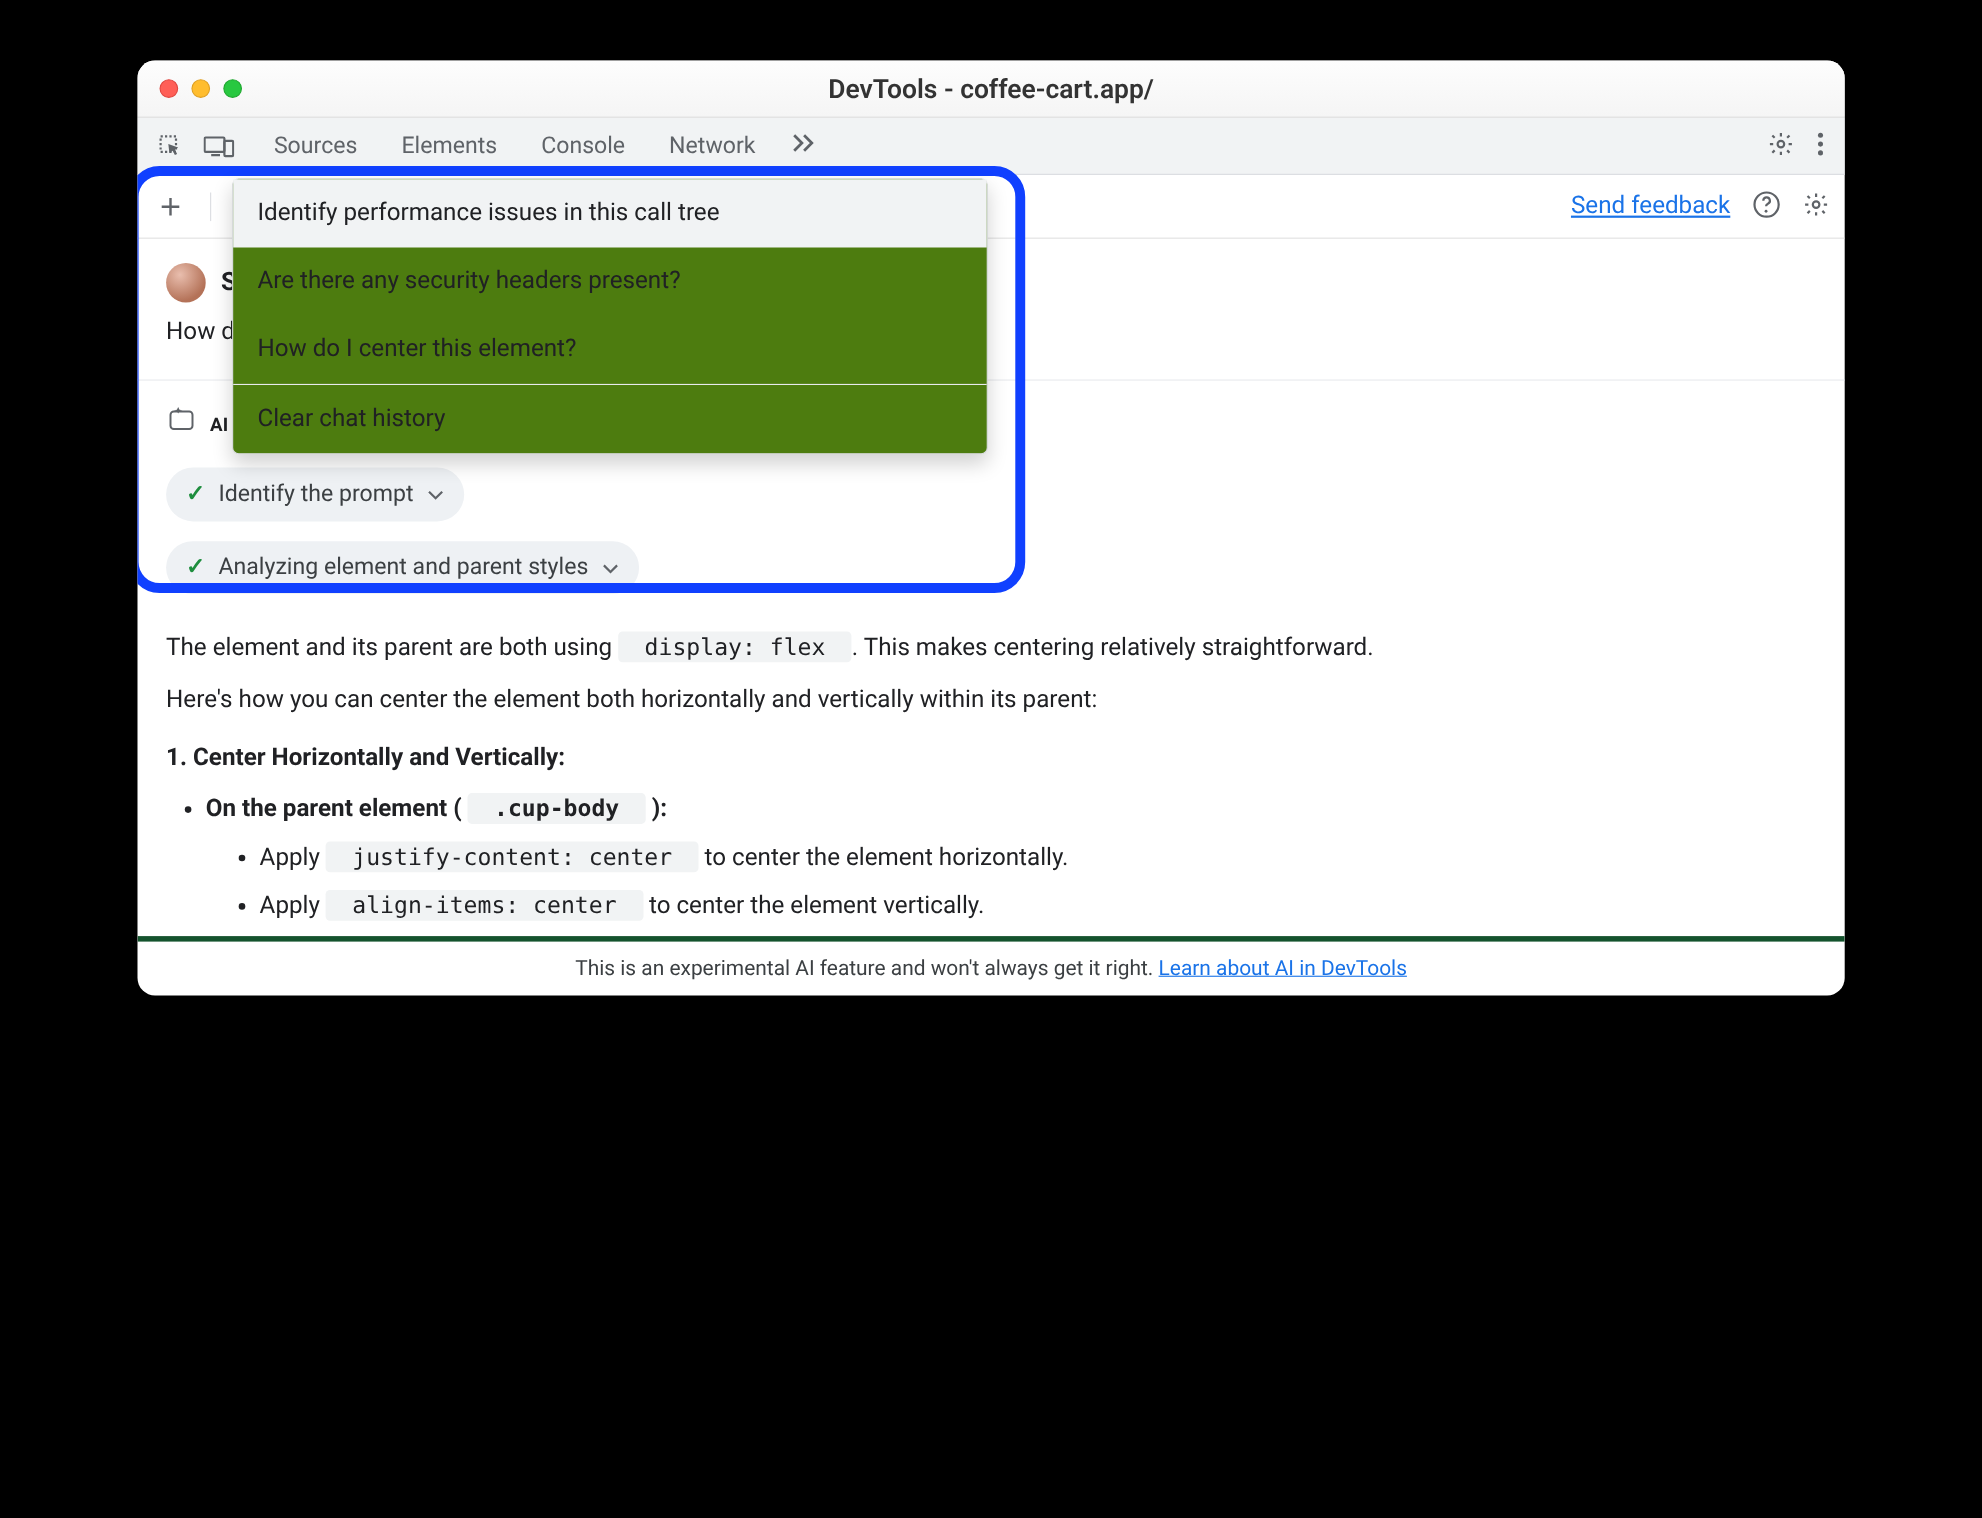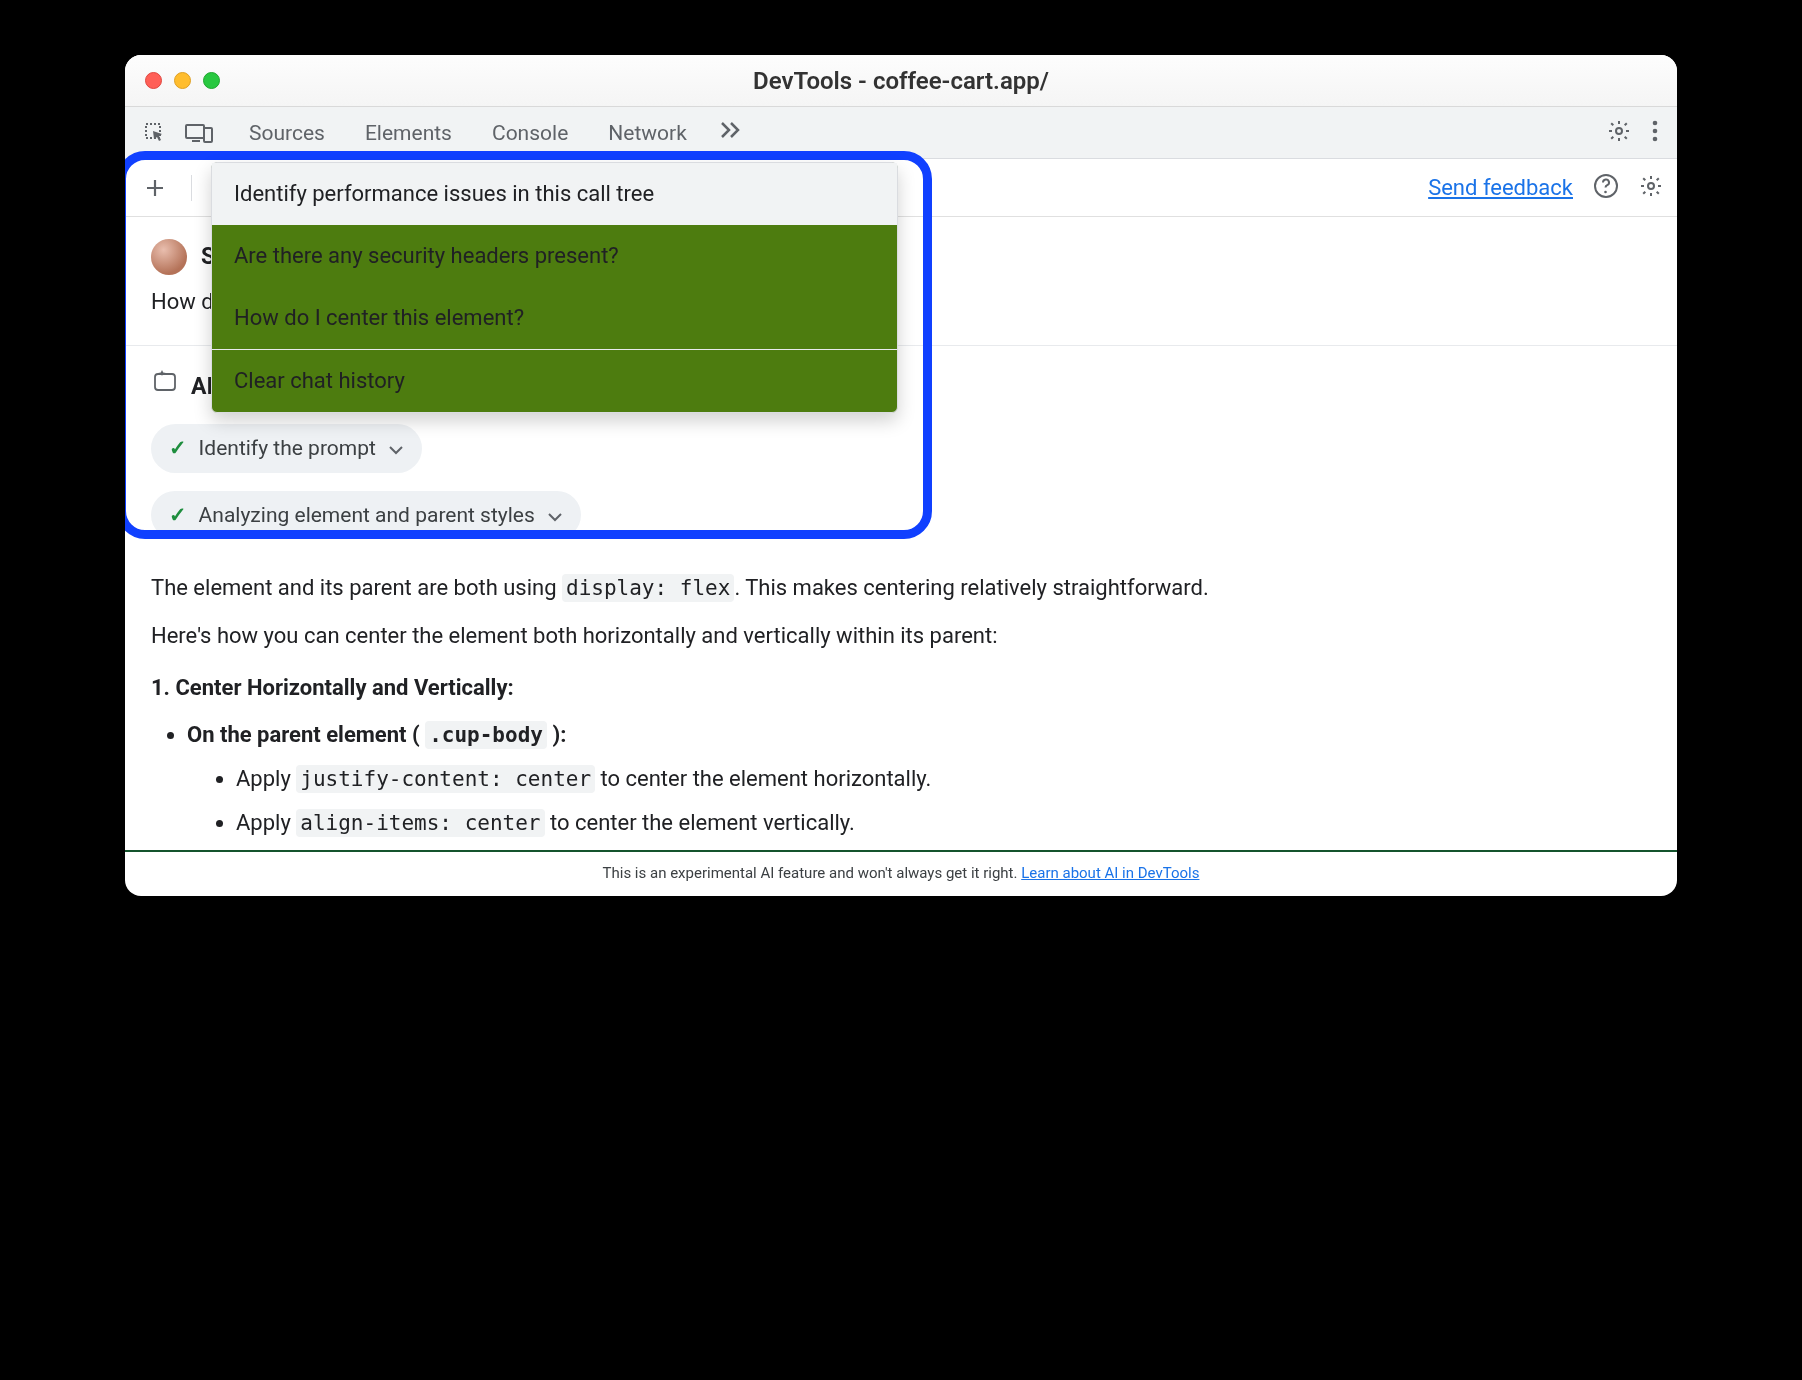--- a/index.html
+++ b/index.html
@@ -117,53 +117,53 @@
   width: 36px; height: 36px;
   border-radius: 50%;
   background: radial-gradient(circle at 35% 30%, #e9beae, #b47258 70%);
 }
 .user-name { font-weight: 700; font-size: 23px; }
 .user-q { margin-bottom: 26px; font-size: 22px; }
 
 .hr { border-top: 1px solid #e8eaed; margin: 0 -26px 22px -26px; }
 
 .ai-row { display: flex; align-items: center; gap: 12px; margin-bottom: 18px; }
-.ai-label { font-weight: 700; font-size: 23px; }
+.ai-label { font-weight: 700; font-size: 17px; }
 
 .pill {
   display: inline-flex;
   align-items: center;
   gap: 12px;
   background: #eef1f4;
   border-radius: 999px;
   padding: 8px 18px;
   font-size: 21px;
   margin-bottom: 18px;
   color: #3c4043;
 }
 .checkmark { color: #1e8e3e; font-weight: 700; }
 
 .para { margin: 14px 0; }
 code.inline {
   background: #f1f3f4;
-  padding: 2px 4px;
+  padding: 2px 24px;
   border-radius: 4px;
   font-family: ui-monospace, Menlo, Consolas, monospace;
   font-size: 21px;
 }
 .section-h { font-weight: 700; margin: 18px 0 12px 0; }
 ul.outer { list-style: disc; padding-left: 36px; }
 ul.outer > li { margin: 10px 0; }
 ul.inner { list-style: disc; padding-left: 44px; }
 ul.inner > li { margin: 10px 5px; }
 
 .footer {
-  border-top: 2px solid #14532d;
+  border-top: 5px solid #14532d;
   text-align: center;
-  font-size: 15px;
+  font-size: 19px;
   color: #3c4043;
   padding: 12px 0 14px;
 }
 .footer a { color: #1a73e8; text-decoration: underline; }
 
 
 .dropdown {
   position: absolute;
   top: 0;
   left: 86px;

